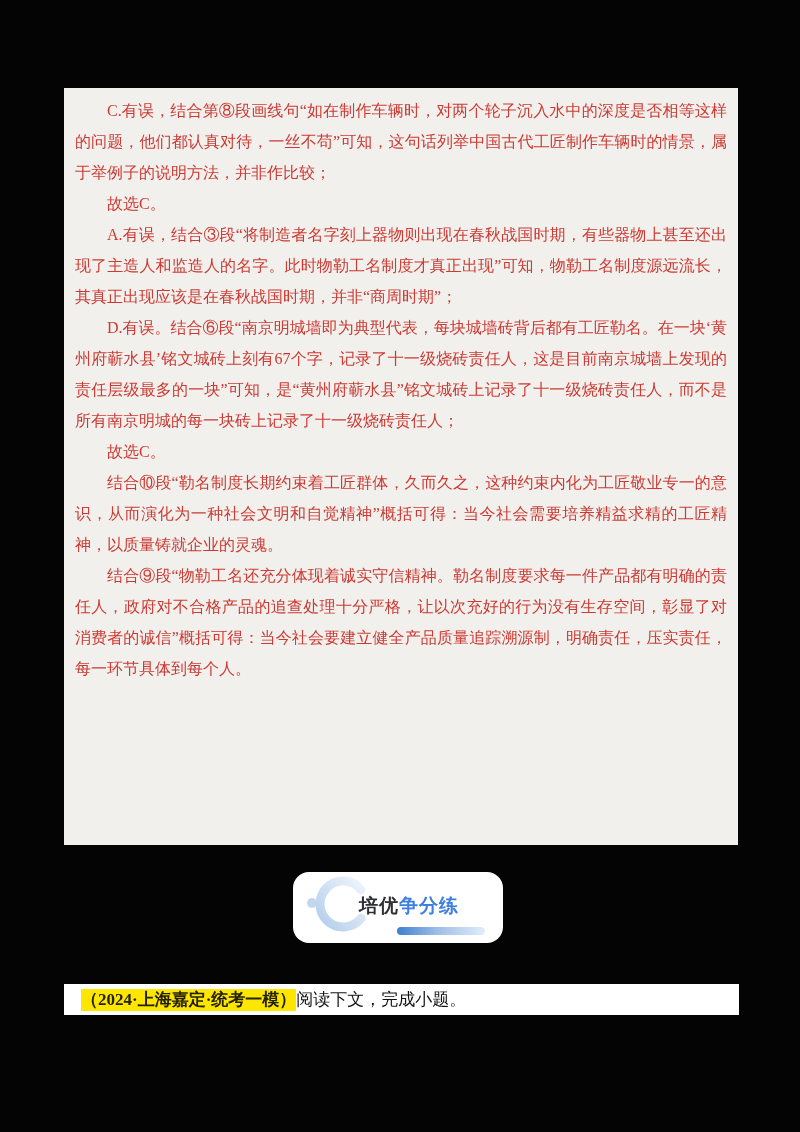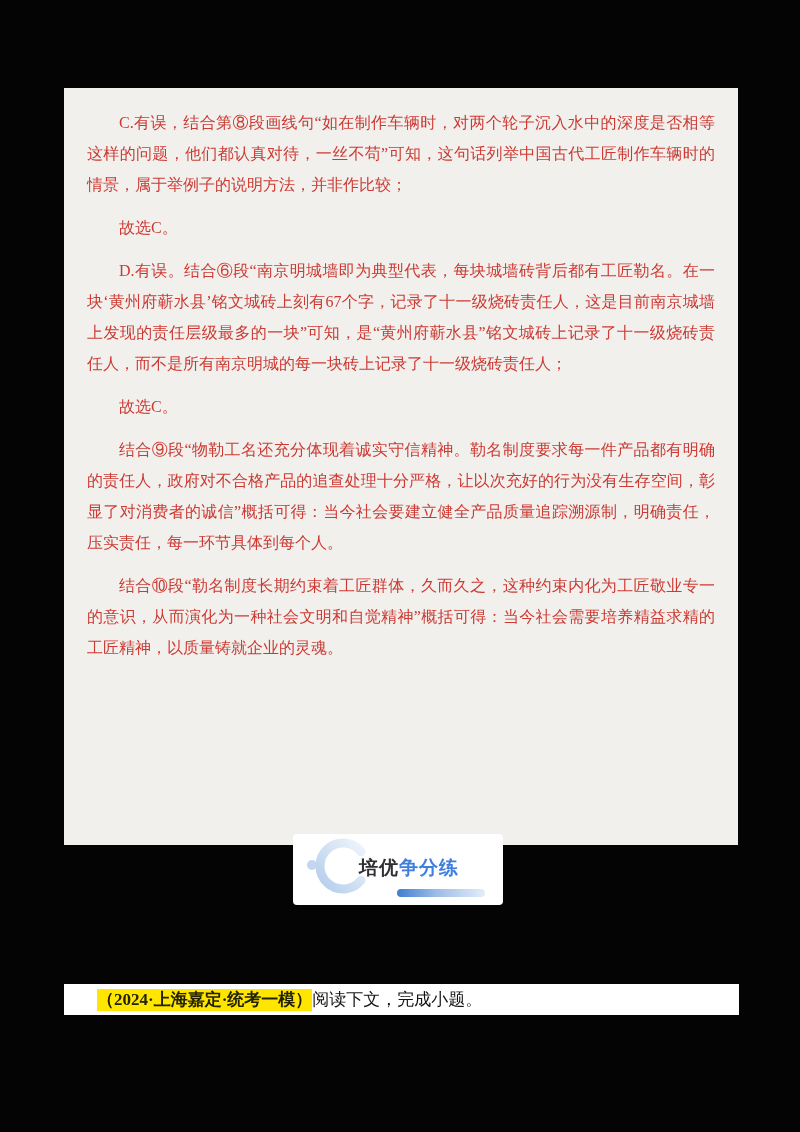--- a/index.html
+++ b/index.html
@@ -19,31 +19,31 @@
     box-sizing: border-box;
     padding: 7px 11px 0 11px;
   }
   .paper .text-block {
     color: var(--red, #cc3a33);
     font-size: 16px;
     line-height: 31px;
     text-align: justify;
   }
   .paper p {
-    margin: 12px;
+    margin: 0;
     text-indent: 2em;
     word-break: break-all;
   }
 
   
   .badge-card {
     position: absolute;
-    left: 293px; top: 834px; width: 210px; height: 71px;
+    left: 293px; top: 872px; width: 210px; height: 71px;
     background: #ffffff;
-    border-radius: 4px;
+    border-radius: 16px;
     overflow: hidden;
   }
   .badge-card svg.ring { position: absolute; left: 0; top: 0; }
   .badge-dot {
     position: absolute; left: 14px; top: 26px;
     width: 10px; height: 10px; border-radius: 50%;
     background: var(--ring-blue, #c2d6ef);
   }
   .badge-title {
     position: absolute; left: 66px; top: 21px;
@@ -58,45 +58,46 @@
     width: 88px; height: 8px; border-radius: 4px;
     background: linear-gradient(90deg, var(--bar-blue-a, #3f7fd0) 0%, #9dbde6 45%, var(--bar-blue-b, #e2edfa) 100%);
   }
 
   
   .footer-band {
     position: absolute;
     left: 64px; top: 984px; width: 675px; height: 31px;
     background: var(--footer-white, #ffffff);
     box-sizing: border-box;
-    padding-left: 33px;
+    padding-left: 17px;
     font-size: 17px; line-height: 31px;
     white-space: nowrap;
     color: #111;
   }
   .footer-band .hl {
     background: var(--yellow, #ffe600);
     color: #222200;
     font-weight: bold;
     padding: 1px 0 2px 0;
   }
 </style>
 </head>
 <body style="--bg-black: #040404; --paper: #f1f0ed; --red: #cc3a33; --yellow: #ffe600; --footer-white: #ffffff; --badge-blue: #3e7ede; --badge-dark: #2e2e35; --ring-blue: #c2d6ef; --bar-blue-a: #3f7fd0; --bar-blue-b: #e2edfa;">
 
 <div class="stage">
 
   <div class="paper">
     <div class="text-block" id="answer-block">
         <p>C.有误，结合第⑧段画线句“如在制作车辆时，对两个轮子沉入水中的深度是否相等这样的问题，他们都认真对待，一丝不苟”可知，这句话列举中国古代工匠制作车辆时的情景，属于举例子的说明方法，并非作比较；</p>
         <p>故选C。</p>
+        <p>A.有误，结合③段“将制造者名字刻上器物则出现在春秋战国时期，有些器物上甚至还出现了主造人和监造人的名字。此时物勒工名制度才真正出现”可知，物勒工名制度源远流长，其真正出现应该是在春秋战国时期，并非“商周时期”；</p>
         <p>D.有误。结合⑥段“南京明城墙即为典型代表，每块城墙砖背后都有工匠勒名。在一块‘黄州府蕲水县’铭文城砖上刻有67个字，记录了十一级烧砖责任人，这是目前南京城墙上发现的责任层级最多的一块”可知，是“黄州府蕲水县”铭文城砖上记录了十一级烧砖责任人，而不是所有南京明城的每一块砖上记录了十一级烧砖责任人；</p>
         <p>故选C。</p>
+        <p>结合⑩段“勒名制度长期约束着工匠群体，久而久之，这种约束内化为工匠敬业专一的意识，从而演化为一种社会文明和自觉精神”概括可得：当今社会需要培养精益求精的工匠精神，以质量铸就企业的灵魂。</p>
         <p>结合⑨段“物勒工名还充分体现着诚实守信精神。勒名制度要求每一件产品都有明确的责任人，政府对不合格产品的追查处理十分严格，让以次充好的行为没有生存空间，彰显了对消费者的诚信”概括可得：当今社会要建立健全产品质量追踪溯源制，明确责任，压实责任，每一环节具体到每个人。</p>
-        <p>结合⑩段“勒名制度长期约束着工匠群体，久而久之，这种约束内化为工匠敬业专一的意识，从而演化为一种社会文明和自觉精神”概括可得：当今社会需要培养精益求精的工匠精神，以质量铸就企业的灵魂。</p>
       </div>
   </div>
 
   <div class="badge-card">
     <svg class="ring" width="210" height="71" viewBox="0 0 210 71" aria-hidden="true">
       <defs>
         <linearGradient id="ringGrad" x1="0" y1="1" x2="1" y2="0">
           <stop offset="0" stop-color="#b3cdeb"></stop>
           <stop offset="1" stop-color="#eef4fb"></stop>
         </linearGradient>

